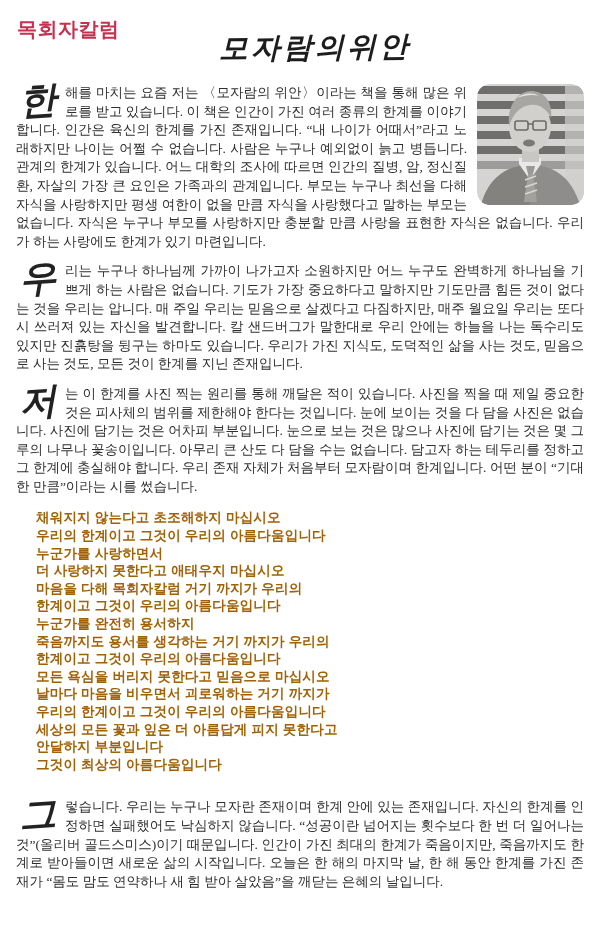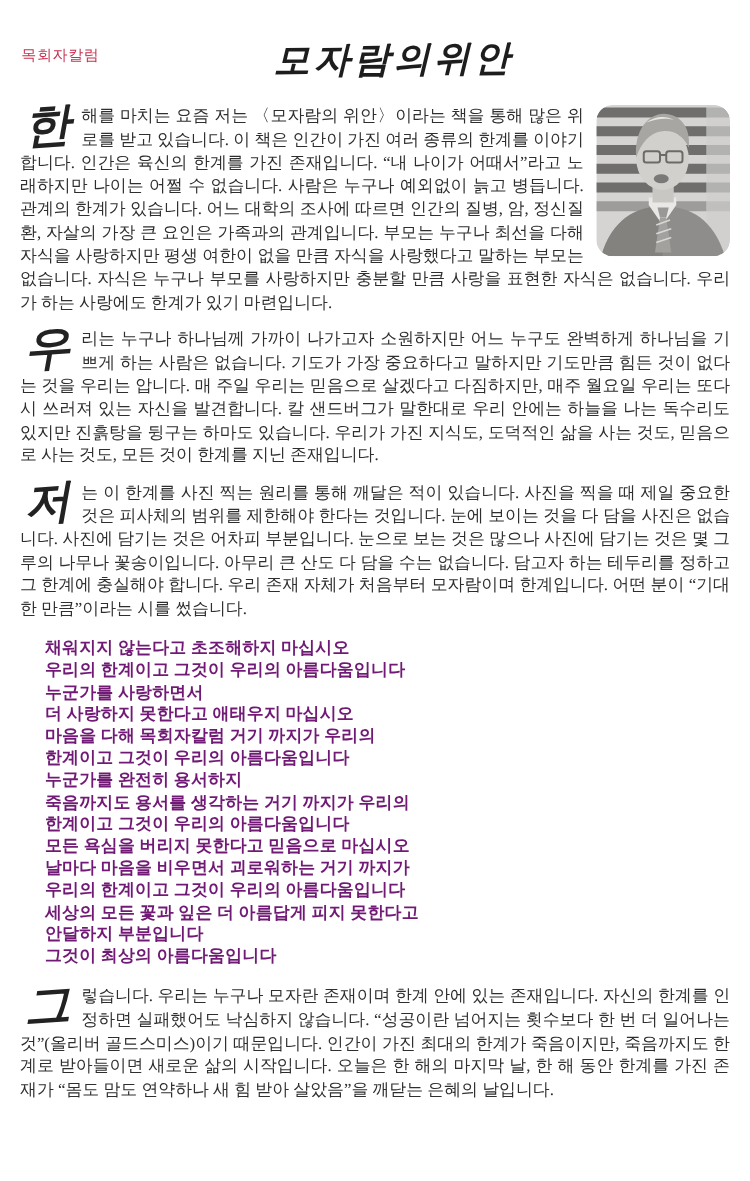--- a/index.html
+++ b/index.html
@@ -3,23 +3,23 @@
 <meta charset="utf-8">
 <style>
   html,body{margin:0;padding:0}
   body{
     width:600px;height:945px;background:#ffffff;position:relative;overflow:hidden;
     font-family:"Liberation Serif","DejaVu Serif",serif;color:#2e2e2e;
   }
   .page{padding:20px 16px 0 16px;box-sizing:border-box;width:600px;height:945px;position:relative}
 
   .category-label{
-    position:absolute;top:36px;left:17px;
+    position:absolute;top:16px;left:17px;
     font-family:"Liberation Sans","DejaVu Sans",sans-serif;
-    font-weight:normal;font-size:12px;letter-spacing:.5px;
+    font-weight:bold;font-size:20px;letter-spacing:.5px;
   }
   .doc-title{
     text-align:center;margin:8px 0 0 30px;
     font-family:"DejaVu Serif","Liberation Serif",serif;
     font-style:italic;font-weight:bold;font-size:29px;letter-spacing:3px;
     color:#1d1d1d;transform:rotate(-.6deg);
   }
 
   .content{margin-top:16px}
   p.body-para{
@@ -33,24 +33,24 @@
     font-size:37px;line-height:30px;
     margin:1px 9px 0 3px;color:#222;
     transform:rotate(-4deg);
   }
   .portrait{
     float:right;width:107px;height:121px;margin:0 0 6px 10px;
     border-radius:13px;overflow:hidden;display:block;
   }
 
   .poem{
-    margin:13px 0 15px 20px;
-    font-family:Liberation Serif, serif;
+    margin:13px 0 25px 20px;
+    font-family:Liberation Sans, sans-serif;
     font-weight:bold;font-size:13.5px;line-height:17.6px;
-    color:#701a75;letter-spacing:.2px;
+    color:#a16207;letter-spacing:.2px;
   }
   .poem-line{white-space:nowrap}
   .clearfix::after{content:"";display:block;clear:both}
 </style>
 </head>
 <body>
 
 <div class="page">
 
   <div class="category-label" style="color:#c5314f">목회자칼럼</div>

